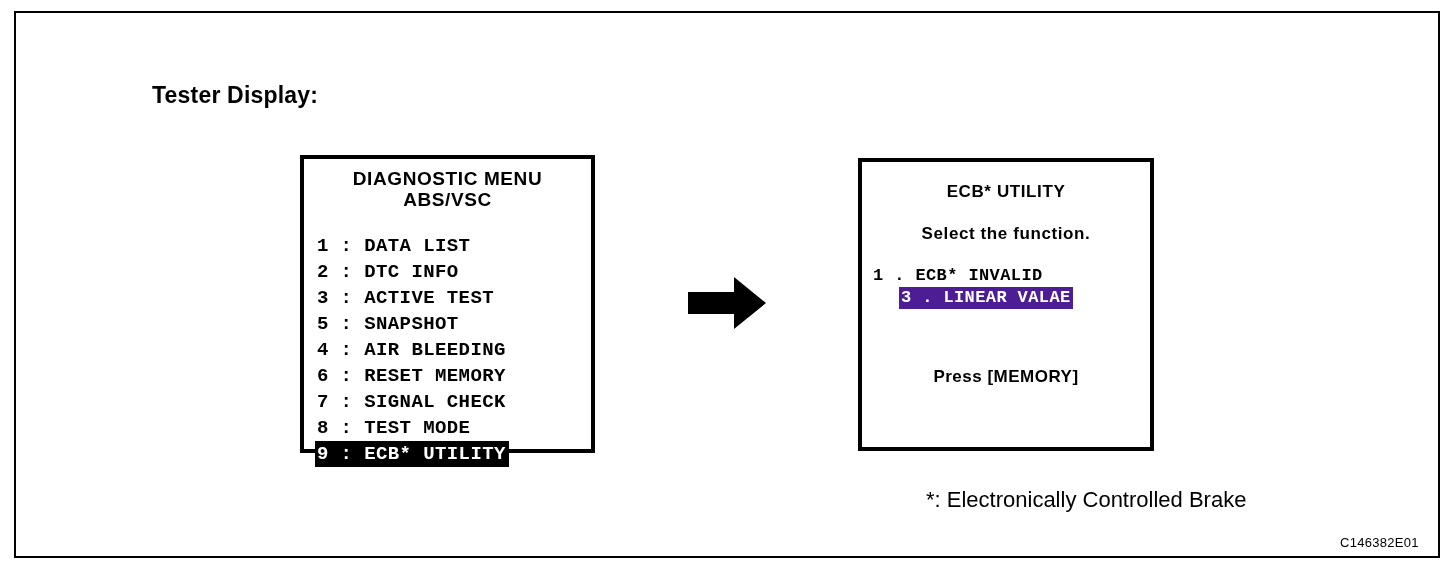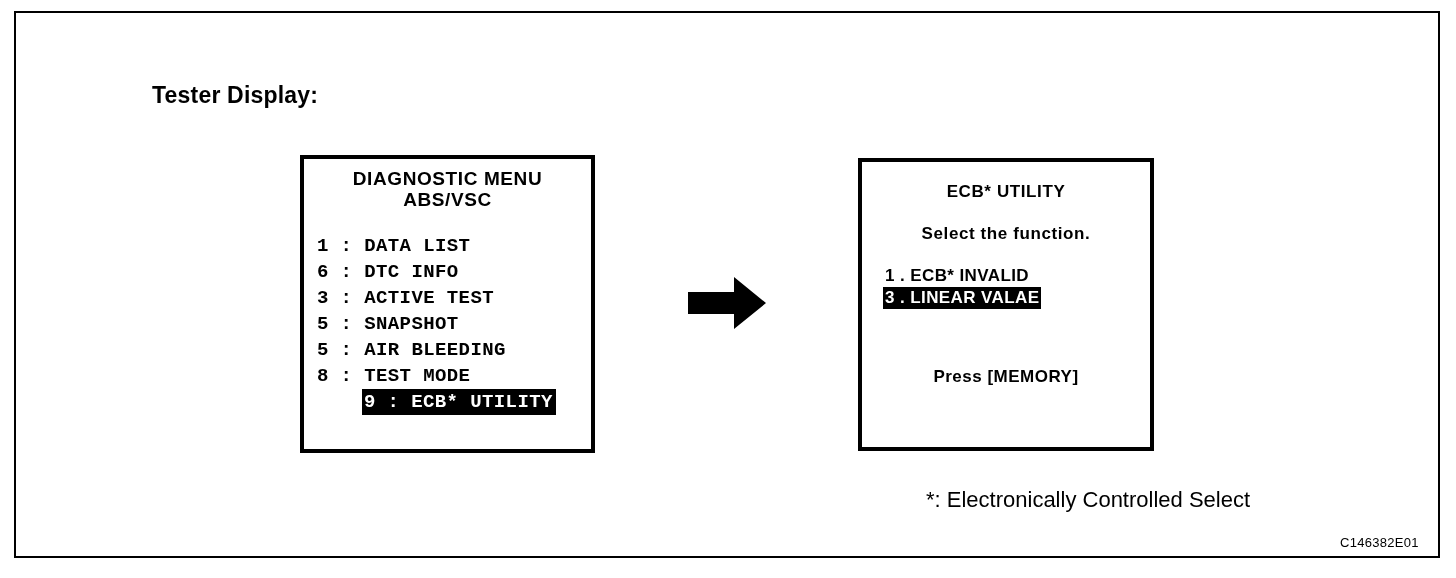--- a/index.html
+++ b/index.html
@@ -103,21 +103,20 @@
     display: block;
   }
   .menu-row .rowtext {
     display: inline-block;
     padding: 0 2px;
   }
   .menu-row.selected .rowtext {
     background: #000000;
     color: #ffffff;
     padding: 0 3px 0 2px;
-    margin-left: 47px;
   }
 
   
   .r-title {
     position: absolute;
     left: 0; right: 0;
     top: 20px;
     text-align: center;
     font-weight: bold;
     font-size: 17px;
@@ -129,39 +128,41 @@
     left: 0; right: 0;
     top: 62px;
     text-align: center;
     font-weight: bold;
     font-size: 17px;
     letter-spacing: 0.6px;
     white-space: nowrap;
   }
   .r-list {
     position: absolute;
-    left: 21px;
+    left: 9px;
     top: 103px;
     right: 6px;
+    font-family: Liberation Mono, monospace;
   }
   .r-row {
     height: 22px;
     line-height: 22px;
     font-weight: bold;
     font-size: 17px;
     letter-spacing: 0.4px;
     white-space: nowrap;
   }
   .r-row .rowtext {
     display: inline-block;
     padding: 0 2px;
   }
   .r-row.selected .rowtext {
-    background: #000000;
+    background: #4c1d95;
     color: #ffffff;
+    margin-left: 28px;
   }
   .r-row.indented {
     padding-left: 18px;
   }
   .r-press {
     position: absolute;
     left: 0; right: 0;
     top: 205px;
     text-align: center;
     font-weight: bold;
@@ -209,24 +210,26 @@
 
   <div class="caption">Tester Display:</div>
 
   <div class="screen" id="screen-left">
     <div class="screen-inner">
       <div class="lcd-title" id="left-title-1">DIAGNOSTIC  MENU</div>
       <div class="lcd-title" id="left-title-2">ABS/VSC</div>
 
       <div class="menu-list" id="left-menu-list">
           <div class="menu-row"><span class="rowtext">1 :  DATA   LIST</span></div>
-          <div class="menu-row"><span class="rowtext">6 :  DTC  INFO</span></div>
+          <div class="menu-row"><span class="rowtext">2 :  DTC  INFO</span></div>
           <div class="menu-row"><span class="rowtext">3 :  ACTIVE   TEST</span></div>
           <div class="menu-row"><span class="rowtext">5 :  SNAPSHOT</span></div>
-          <div class="menu-row"><span class="rowtext">5 :  AIR  BLEEDING</span></div>
+          <div class="menu-row"><span class="rowtext">4 :  AIR  BLEEDING</span></div>
+          <div class="menu-row"><span class="rowtext">6 :  RESET  MEMORY</span></div>
+          <div class="menu-row"><span class="rowtext">7 :  SIGNAL   CHECK</span></div>
           <div class="menu-row"><span class="rowtext">8 :  TEST   MODE</span></div>
           <div class="menu-row selected"><span class="rowtext">9 :  ECB*  UTILITY</span></div>
         </div>
     </div>
   </div>
 
   <div class="arrow-wrap">
     <svg width="78" height="52" viewBox="0 0 78 52" aria-hidden="true">
       <polygon points="0,15 46,15 46,0 78,26 46,52 46,37 0,37" fill="#000000"></polygon>
     </svg>
@@ -239,17 +242,17 @@
 
       <div class="r-list" id="right-menu-list">
           <div class="r-row"><span class="rowtext">1 . ECB* INVALID</span></div>
           <div class="r-row selected"><span class="rowtext">3 . LINEAR  VALAE</span></div>
         </div>
 
       <div class="r-press">Press  [MEMORY]</div>
     </div>
   </div>
 
-  <div class="footnote">*: Electronically Controlled Select</div>
+  <div class="footnote">*: Electronically Controlled Brake</div>
 
   <div class="fig-code">C146382E01</div>
 
 </div>
 
 </body></html>

